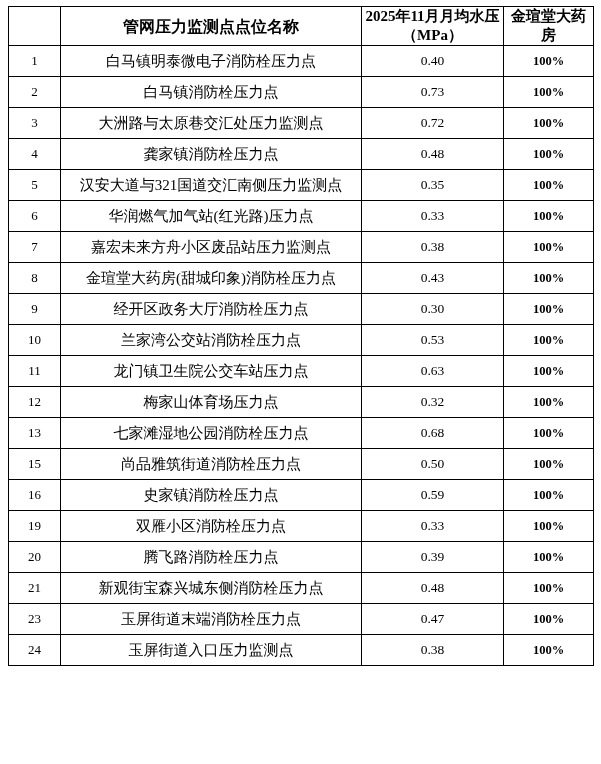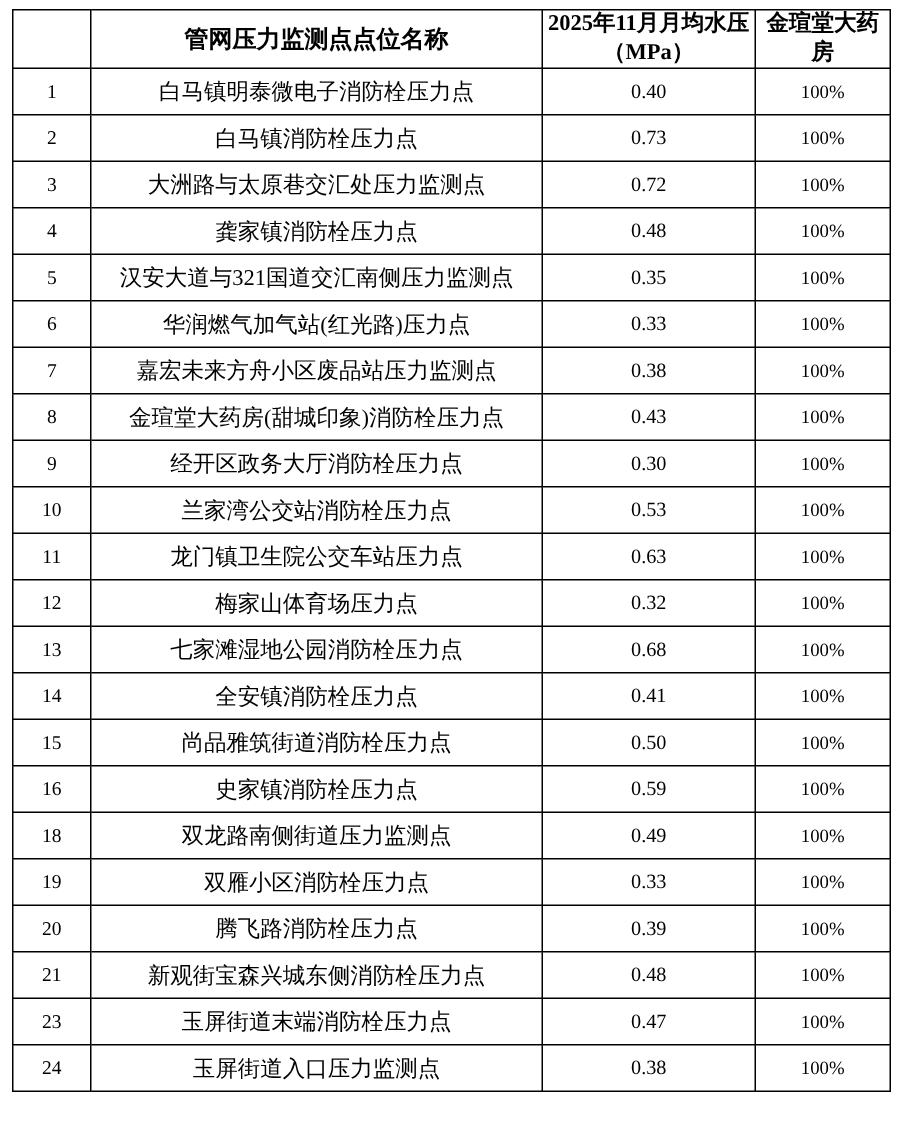--- a/index.html
+++ b/index.html
@@ -53,20 +53,21 @@
   }
   tbody td.c-name {
     font-size: 15px;
   }
   tbody td.c-val {
     font-size: 13.5px;
     font-family: "Liberation Serif", "DejaVu Serif", serif;
   }
   tbody td.c-rate {
     font-size: 12.5px;
+    font-weight: bold;
   }
   col.w-idx { width: 52px; }
   col.w-name { width: 301px; }
   col.w-val { width: 142px; }
   col.w-rate { width: 90px; }
 </style>
 </head>
 <body>
 
 <div class="sheet">
@@ -158,41 +159,29 @@
           <td class="c-val">0.32</td>
           <td class="c-rate">100%</td>
         </tr>
         <tr>
           <td class="c-idx">13</td>
           <td class="c-name">七家滩湿地公园消防栓压力点</td>
           <td class="c-val">0.68</td>
           <td class="c-rate">100%</td>
         </tr>
         <tr>
-          <td class="c-idx">14</td>
-          <td class="c-name">全安镇消防栓压力点</td>
-          <td class="c-val">0.41</td>
-          <td class="c-rate">100%</td>
-        </tr>
-        <tr>
           <td class="c-idx">15</td>
           <td class="c-name">尚品雅筑街道消防栓压力点</td>
           <td class="c-val">0.50</td>
           <td class="c-rate">100%</td>
         </tr>
         <tr>
           <td class="c-idx">16</td>
           <td class="c-name">史家镇消防栓压力点</td>
           <td class="c-val">0.59</td>
-          <td class="c-rate">100%</td>
-        </tr>
-        <tr>
-          <td class="c-idx">18</td>
-          <td class="c-name">双龙路南侧街道压力监测点</td>
-          <td class="c-val">0.49</td>
           <td class="c-rate">100%</td>
         </tr>
         <tr>
           <td class="c-idx">19</td>
           <td class="c-name">双雁小区消防栓压力点</td>
           <td class="c-val">0.33</td>
           <td class="c-rate">100%</td>
         </tr>
         <tr>
           <td class="c-idx">20</td>

